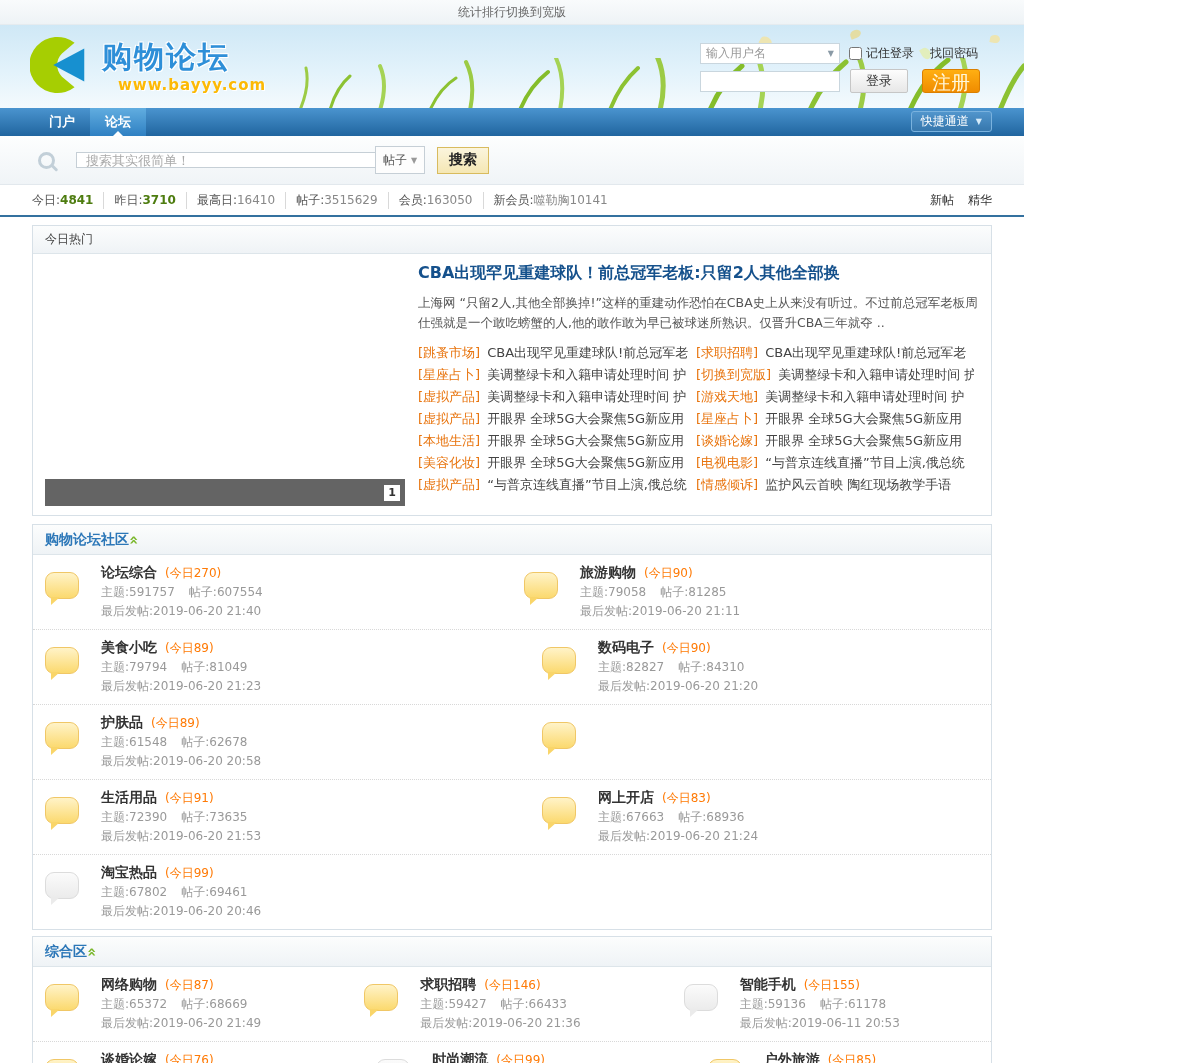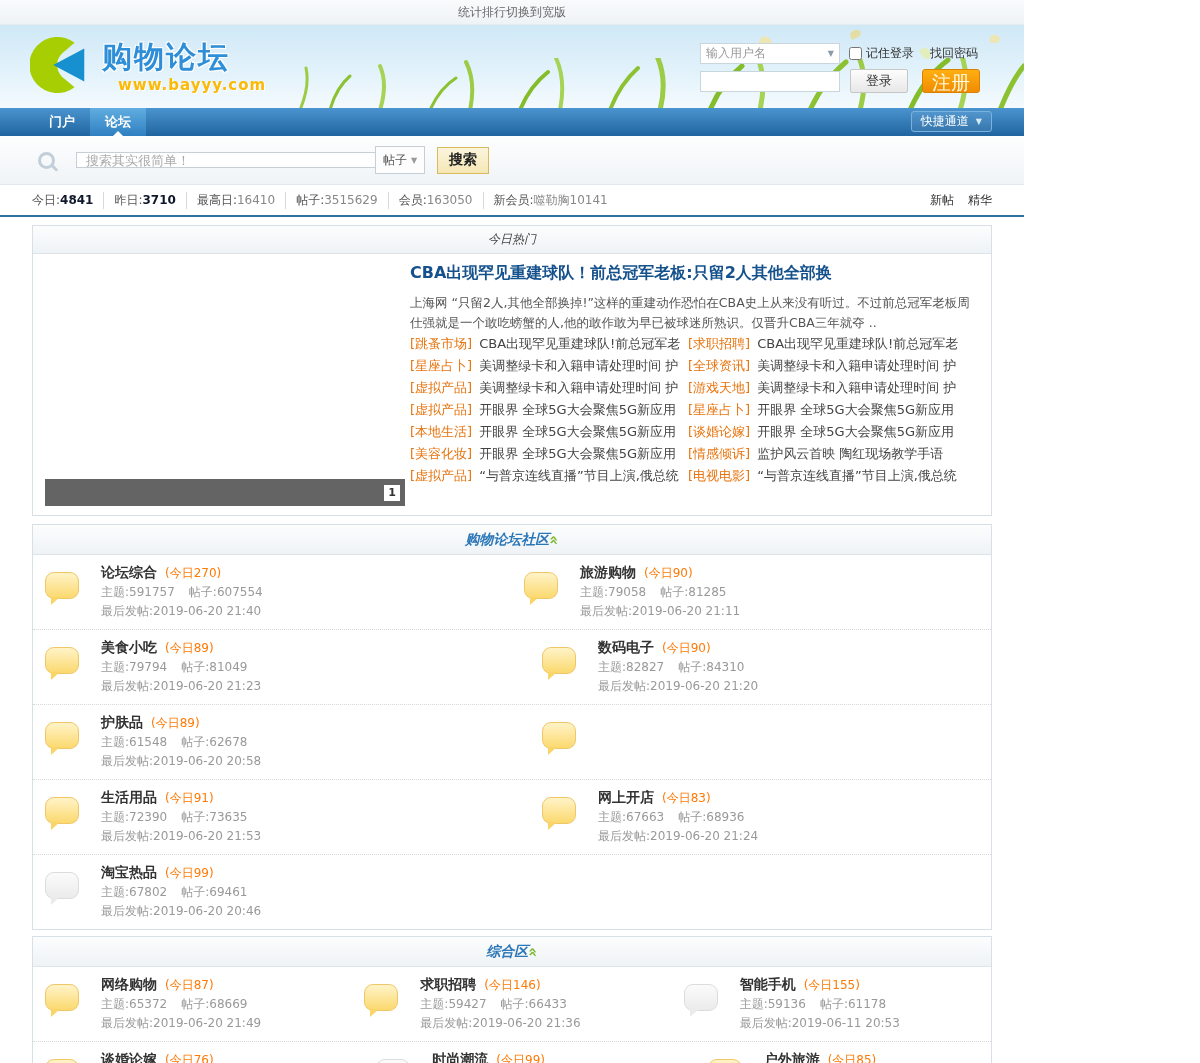--- a/index.html
+++ b/index.html
@@ -65,44 +65,44 @@
   .search-btn { margin-left:12px; height:27px; padding:0 11px; font-size:14px; font-weight:bold; color:#222;
     background:linear-gradient(#fbf5dd,#f5e7b4); border:1px solid #d8bb5e; }
 
   
   .statsbar { height:32px; padding:0 32px; display:flex; justify-content:space-between; align-items:center;
     border-bottom:2px solid #34719f; font-size:12px; }
   .stat-items { display:flex; align-items:center; }
   .stat { color:#555; }
   .stat + .stat { border-left:1px solid #d9d9d9; margin-left:10px; padding-left:10px; }
   .stat .v { color:#888; }
-  .stat b .v, .stat b { color:#0f172a; }
+  .stat b .v, .stat b { color:#4d7c0f; }
   .stat-links { display:flex; }
   .stat-links a { color:#333; margin-left:14px; }
 
   
   .box { margin:8px 32px 0; border:1px solid #d7e0e7; background:#fff; }
-  .box-header { height:28px; padding:0 12px; display:flex; justify-content:center; align-items:center;
-    background:linear-gradient(#fcfdfd,#eff3f6); border-bottom:1px solid #dde5ea; font-size:12px; color:#444;font-style:italic; }
+  .box-header { height:28px; padding:0 12px; display:flex; justify-content:flex-start; align-items:center;
+    background:linear-gradient(#fcfdfd,#eff3f6); border-bottom:1px solid #dde5ea; font-size:12px; color:#444; }
   .box.section { margin-top:8px; }
   .box.section .box-header { height:30px; }
   .section-title { font-size:14px; font-weight:bold; color:#2c77b8; }
   .collapse { display:inline-block; transform:rotate(90deg); color:#7cb82f; font-size:15px; font-weight:bold; }
 
   
   .hot-content { position:relative; height:261px; }
   .slider { position:absolute; left:12px; top:11px; width:360px; height:241px; background:#fff; }
   .slider-caption { position:absolute; bottom:0; left:0; right:0; height:27px; background:#646464;
     display:flex; align-items:center; justify-content:flex-end; padding-right:5px; }
   .slider-page { width:16px; height:16px; background:#fff; color:#333; font-size:11px; font-weight:bold;
     display:flex; align-items:center; justify-content:center; }
-  .article { position:absolute; left:377px; top:9px; right:12px; }
+  .article { position:absolute; left:385px; top:9px; right:12px; }
   .article-title { display:inline-block; font-size:16px; font-weight:bold; color:#15518c; margin-bottom:9px; }
   .article-excerpt { width:562px; font-size:12.5px; color:#555; line-height:20px; }
-  .hot-links { display:flex; }
+  .hot-links { display:flex; margin-top:9px; }
   .hot-col { width:278px; }
   .hot-col + .hot-col { margin-left:0; }
   .hot-item { height:22px; line-height:22px; font-size:13px; white-space:nowrap; overflow:hidden; }
   .hot-item .htag { color:#e8730c; margin-right:7px; }
   .hot-item .htitle { color:#444; }
 
   
   .forum-row { display:flex; }
   .forum-row + .forum-row { border-top:1px dotted #d8d8d8;gap:36px; }
   .cell { flex:1; display:flex; align-items:flex-start; padding:8px 0 8px 12px; }
@@ -238,26 +238,26 @@
             <div class="hot-item"><a class="htag">[跳蚤市场]</a><a class="htitle">CBA出现罕见重建球队!前总冠军老</a></div>
             <div class="hot-item"><a class="htag">[星座占卜]</a><a class="htitle">美调整绿卡和入籍申请处理时间 护</a></div>
             <div class="hot-item"><a class="htag">[虚拟产品]</a><a class="htitle">美调整绿卡和入籍申请处理时间 护</a></div>
             <div class="hot-item"><a class="htag">[虚拟产品]</a><a class="htitle">开眼界 全球5G大会聚焦5G新应用</a></div>
             <div class="hot-item"><a class="htag">[本地生活]</a><a class="htitle">开眼界 全球5G大会聚焦5G新应用</a></div>
             <div class="hot-item"><a class="htag">[美容化妆]</a><a class="htitle">开眼界 全球5G大会聚焦5G新应用</a></div>
             <div class="hot-item"><a class="htag">[虚拟产品]</a><a class="htitle">“与普京连线直播”节目上演,俄总统</a></div>
           </div>
           <div class="hot-col">
             <div class="hot-item"><a class="htag">[求职招聘]</a><a class="htitle">CBA出现罕见重建球队!前总冠军老</a></div>
-            <div class="hot-item"><a class="htag">[全球资讯]</a><a class="htitle">美调整绿卡和入籍申请处理时间 护</a></div>
+            <div class="hot-item"><a class="htag">[切换到宽版]</a><a class="htitle">美调整绿卡和入籍申请处理时间 护</a></div>
             <div class="hot-item"><a class="htag">[游戏天地]</a><a class="htitle">美调整绿卡和入籍申请处理时间 护</a></div>
             <div class="hot-item"><a class="htag">[星座占卜]</a><a class="htitle">开眼界 全球5G大会聚焦5G新应用</a></div>
             <div class="hot-item"><a class="htag">[谈婚论嫁]</a><a class="htitle">开眼界 全球5G大会聚焦5G新应用</a></div>
+            <div class="hot-item"><a class="htag">[电视电影]</a><a class="htitle">“与普京连线直播”节目上演,俄总统</a></div>
             <div class="hot-item"><a class="htag">[情感倾诉]</a><a class="htitle">监护风云首映 陶红现场教学手语</a></div>
-            <div class="hot-item"><a class="htag">[电视电影]</a><a class="htitle">“与普京连线直播”节目上演,俄总统</a></div>
           </div>
         </div>
       </div>
     </div>
   </div>
 
   <div class="box section">
     <div class="box-header">
       <span class="section-title">购物论坛社区</span>
       <span class="collapse">«</span>

